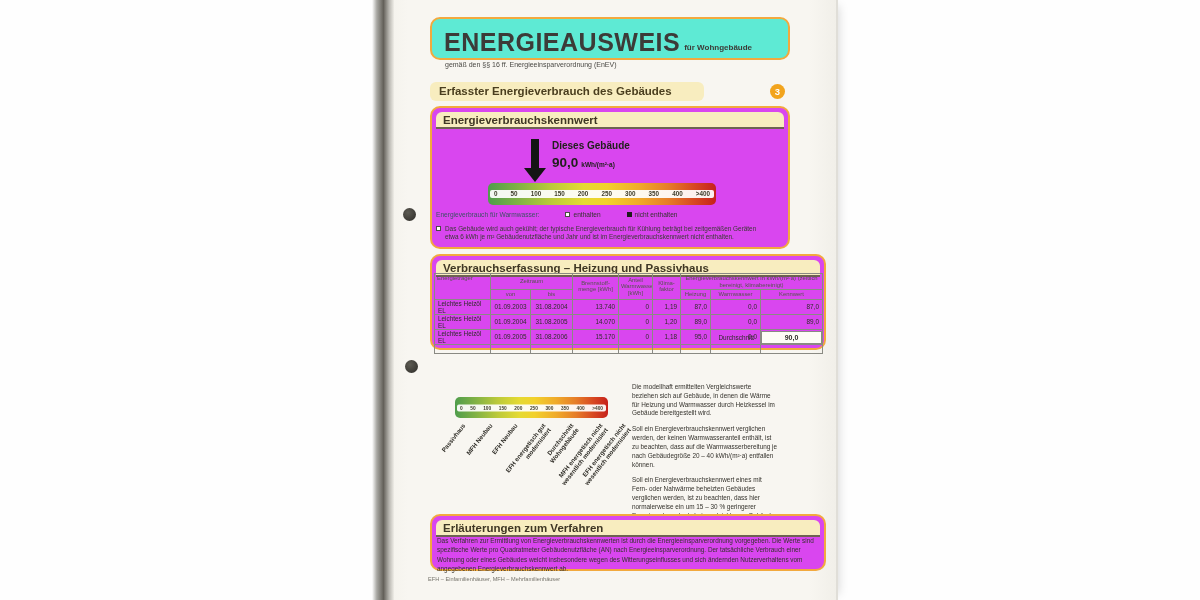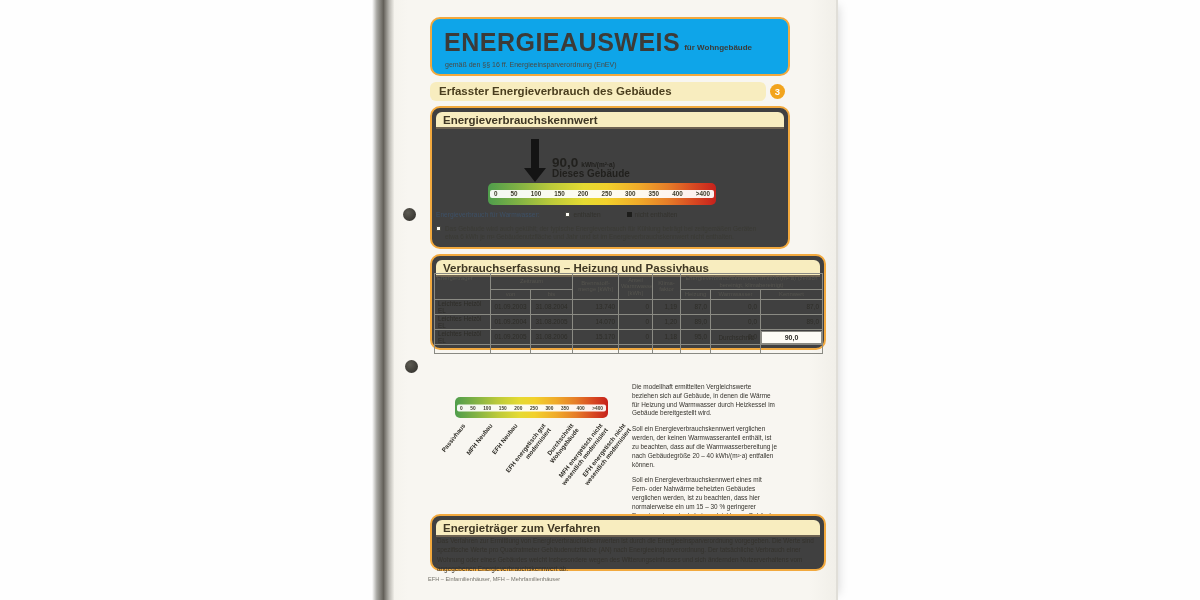--- a/index.html
+++ b/index.html
@@ -11,47 +11,47 @@
            background:linear-gradient(90deg,#f2f0ea 0%, #f8f6f1 6%, #f8f6f1 94%, #f1efe9 100%);
            border-right:2px solid #e0ded8; box-shadow:6px 0 10px -6px rgba(0,0,0,0.18); }
   .spine { position:absolute; left:372px; top:0; width:22px; height:600px;
            background:linear-gradient(90deg,#ffffff 0%, #a8a7a2 22%, #636059 52%, #b9b7b1 78%, #efede7 100%); }
   .hole { position:absolute; width:13px; height:13px; border-radius:50%;
           background:radial-gradient(circle at 38% 35%, #5d5b53, #3b3934 70%); }
   .hole.h1 { left:403px; top:208px; }
   .hole.h2 { left:405px; top:360px; }
 
   
-  .obox { position:absolute; border:2px solid #f2a93e; border-radius:10px; background:#404040; }
+  .obox { position:absolute; border:2px solid #f2a93e; border-radius:10px; background:#d946ef; }
   .band { position:absolute; background:#f8edbf; border-radius:6px; }
   .strip { position:absolute; left:4px; right:4px; top:4px; height:17px; background:#f8edbf;
            border-radius:6px 6px 0 0; border-bottom:2px solid #6e6352;
            font-weight:bold; font-size:11.5px; color:#3f3724; padding:2px 7px; line-height:13px; }
 
   
-  .titlebox { left:430px; top:17px; width:360px; height:59px; background:#0ea5e9; }
+  .titlebox { left:430px; top:17px; width:360px; height:43px; background:#5eead4; }
   .title-row { position:absolute; left:12px; top:10px; display:flex; align-items:flex-end; }
   .big-title { font-size:25px; font-weight:bold; color:#3c3b38; letter-spacing:0.5px; line-height:26px; }
   .title-suffix { font-size:8px; font-weight:bold; color:#3c3b38; margin-left:4px; margin-bottom:3px; }
   .subtitle { position:absolute; left:13px; top:42px; font-size:7px; color:#4a4944; }
 
   
-  .banner { left:430px; top:82px; width:336px; height:19px;
+  .banner { left:430px; top:82px; width:274px; height:19px;
             font-weight:bold; font-size:11.5px; color:#4a3e1e; padding:3px 9px; }
   .badge { position:absolute; left:770px; top:84px; width:15px; height:15px; border-radius:50%;
            background:#f2a41d; color:#ffffff; font-size:9.5px; font-weight:bold;
            display:flex; align-items:center; justify-content:center; }
 
   
   .box1 { left:430px; top:106px; width:360px; height:143px; }
   .arrow { position:absolute; left:524px; top:139px; width:22px; height:44px; }
   .arrow .shaft { position:absolute; left:7px; top:0; width:8px; height:30px; background:#141414; }
   .arrow .head { position:absolute; left:0; top:29px; width:0; height:0;
                  border-left:11px solid transparent; border-right:11px solid transparent; border-top:14px solid #141414; }
-  .marker-label { position:absolute; left:552px; top:140px; font-size:10px; font-weight:bold; color:#21201d;margin-top:28px; }
+  .marker-label { position:absolute; left:552px; top:140px; font-size:10px; font-weight:bold; color:#21201d; }
   .marker-value-row { position:absolute; left:552px; top:155px; display:flex; align-items:baseline; gap:3px; }
   .marker-value { font-size:13.5px; font-weight:bold; color:#21201d; }
   .marker-unit { font-size:6.5px; font-weight:bold; color:#21201d; }
 
   .scale { position:absolute; border-radius:5px;
            background:linear-gradient(90deg,#4f9d4c 0%, #83b344 14%, #bcca3a 28%, #e5da32 42%, #f2d12c 52%, #f0ab2a 66%, #e67d28 79%, #d84a22 90%, #c6211c 100%); }
   .scale1 { left:488px; top:183px; width:228px; height:22px; }
   .stripe { position:absolute; left:2px; right:2px; top:50%; height:8px; transform:translateY(-50%);
             background:rgba(255,255,255,0.93); border-radius:2px;
             display:flex; justify-content:space-between; align-items:center; padding:0 4px; }
@@ -264,18 +264,18 @@
   <div class="diag" style="left:524px; width:45px;">Durchschnitt Wohngebäude</div>
   <div class="diag" style="left:520px; width:78px;">MFH energetisch nicht wesentlich modernisiert</div>
   <div class="diag" style="left:543px; width:78px;">EFH energetisch nicht wesentlich modernisiert</div>
   <div class="vg-text">
     <p>Die modellhaft ermittelten Vergleichswerte beziehen sich auf Gebäude, in denen die Wärme für Heizung und Warmwasser durch Heizkessel im Gebäude bereitgestellt wird.</p>
     <p>Soll ein Energieverbrauchskennwert verglichen werden, der keinen Warmwasseranteil enthält, ist zu beachten, dass auf die Warmwasserbereitung je nach Gebäudegröße 20 – 40 kWh/(m²·a) entfallen können.</p>
     <p>Soll ein Energieverbrauchskennwert eines mit Fern- oder Nahwärme beheizten Gebäudes verglichen werden, ist zu beachten, dass hier normalerweise ein um 15 – 30 % geringerer Energieverbrauch als bei vergleichbaren Gebäuden mit Kesselheizung zu erwarten ist.</p>
   </div>
 
   <div class="obox box4">
-    <div class="strip">Energieträger zum Verfahren</div>
+    <div class="strip">Erläuterungen zum Verfahren</div>
   </div>
   <div class="erl-text">Das Verfahren zur Ermittlung von Energieverbrauchskennwerten ist durch die Energieeinsparverordnung vorgegeben. Die Werte sind spezifische Werte pro Quadratmeter Gebäudenutzfläche (AN) nach Energieeinsparverordnung. Der tatsächliche Verbrauch einer Wohnung oder eines Gebäudes weicht insbesondere wegen des Witterungseinflusses und sich ändernden Nutzerverhaltens vom angegebenen Energieverbrauchskennwert ab.</div>
 
   <div class="footnote">EFH – Einfamilienhäuser, MFH – Mehrfamilienhäuser</div>
 </div>
 
 </body></html>

